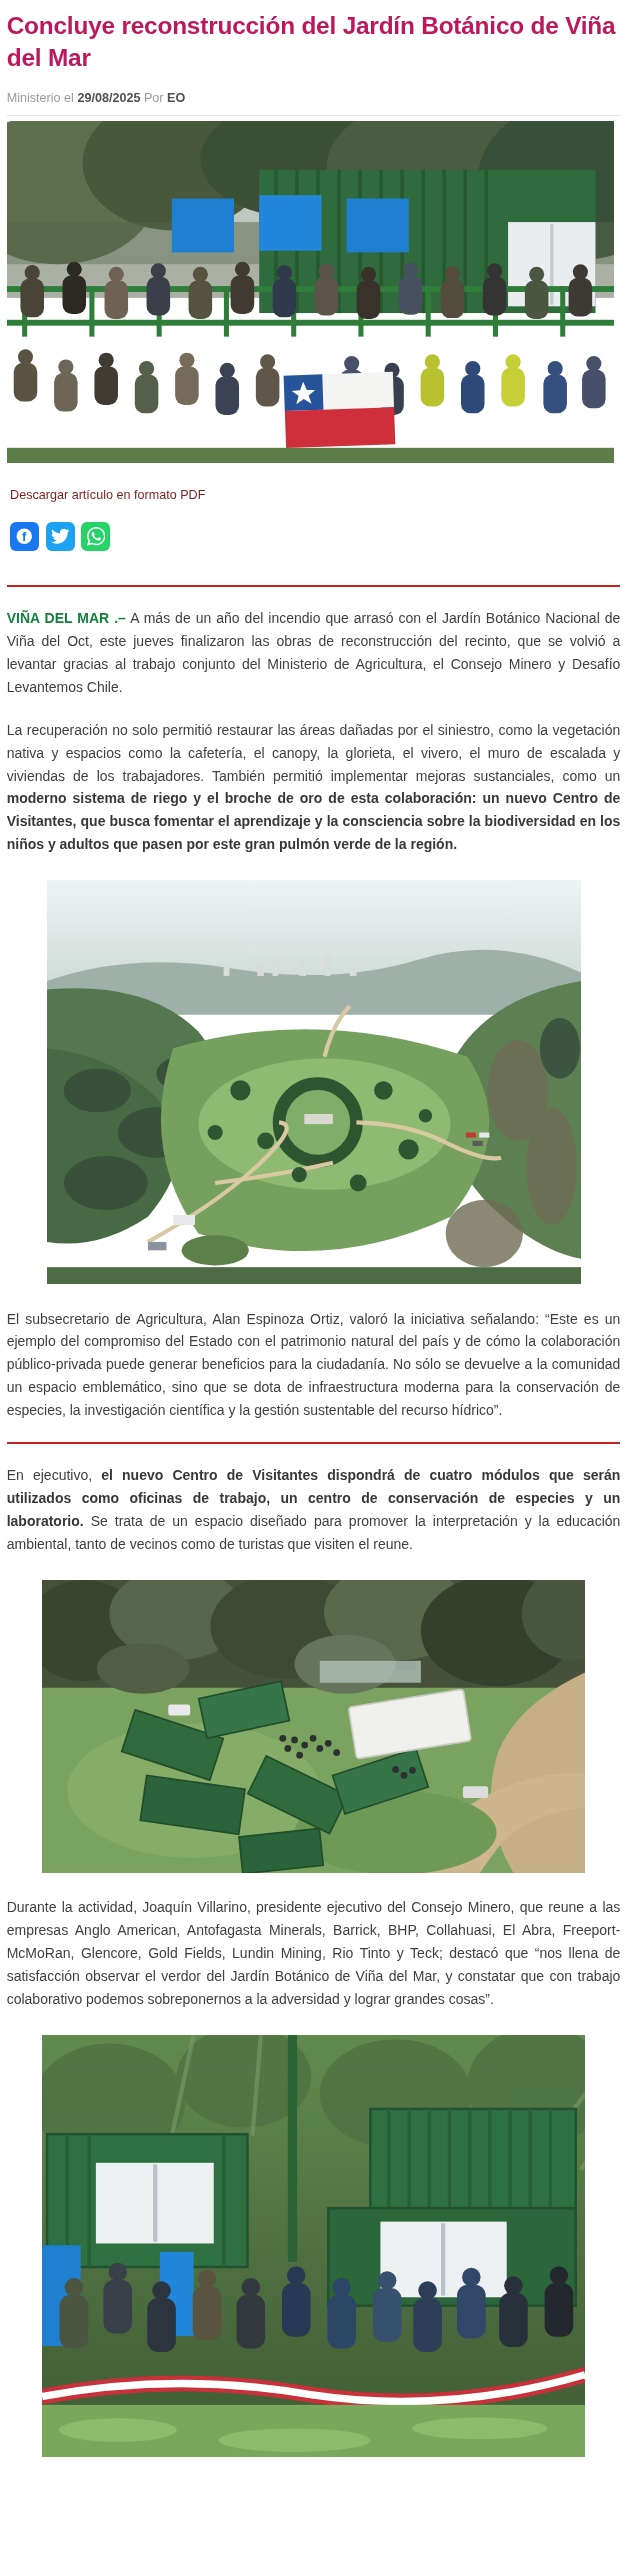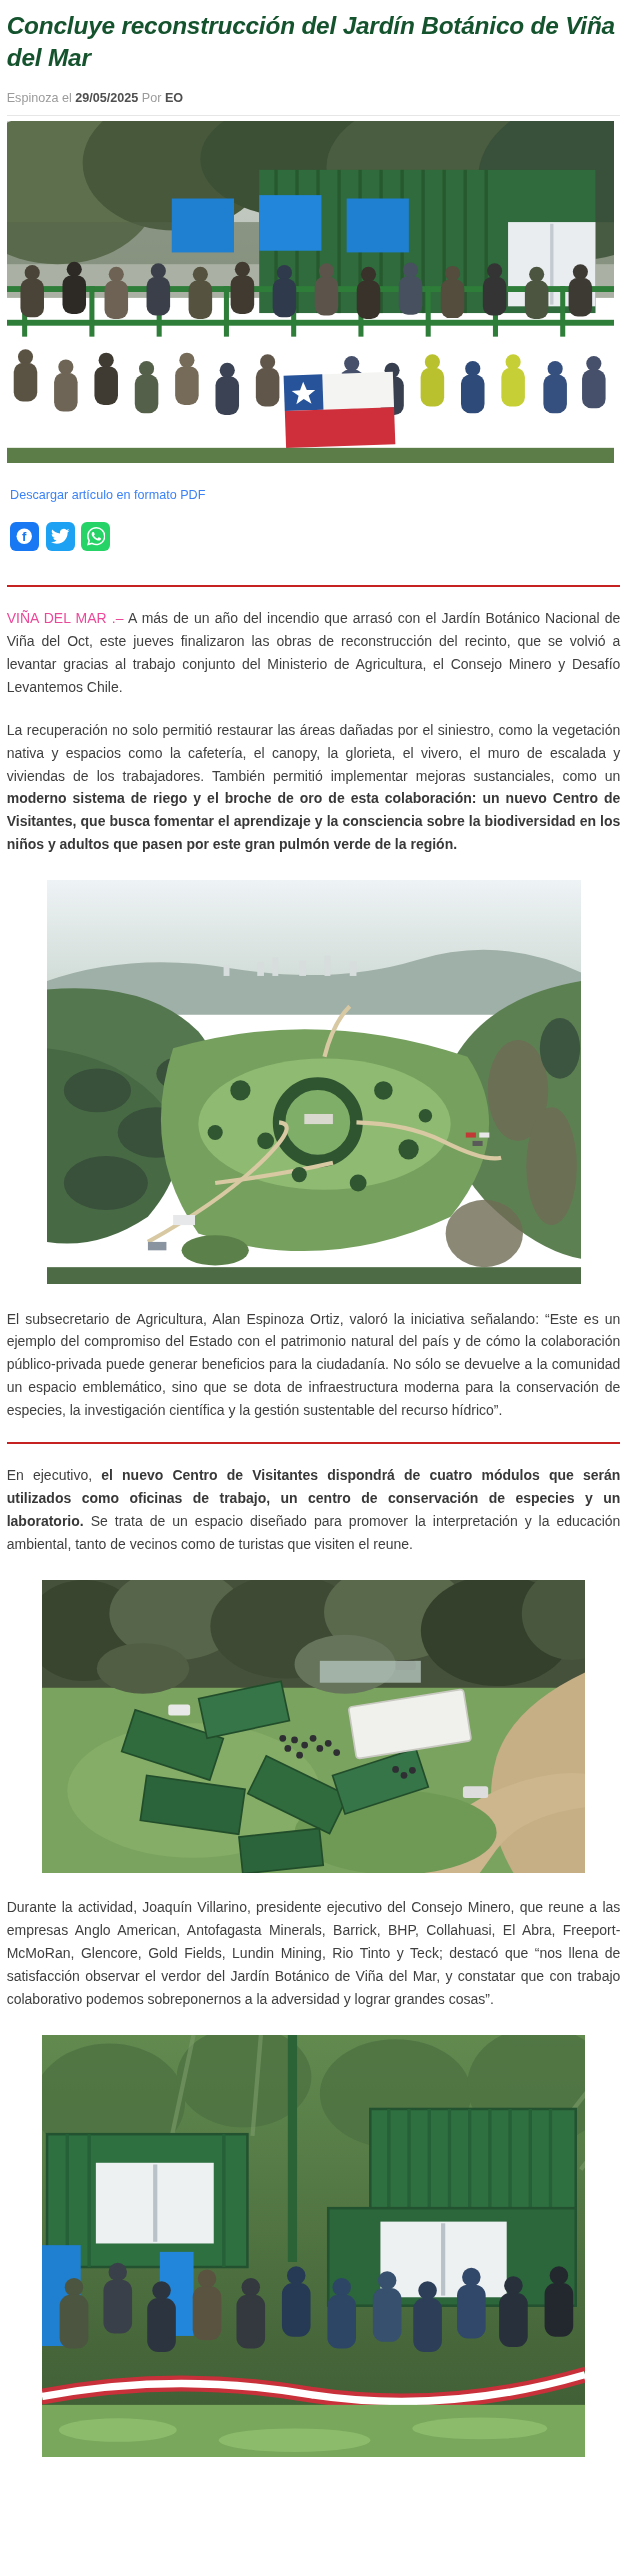--- a/index.html
+++ b/index.html
@@ -9,42 +9,41 @@
     color:#3d3d3d;
     -webkit-font-smoothing:antialiased;
   }
   .page{padding:6.7px 6.7px 34px 6.7px;}
 
   h1.title{
     margin:3.4px 0 17px 0;
     font-size:24.4px;
     line-height:1.3;
     font-weight:700;
-    color:#14532d;
+    color:#be185d;
     letter-spacing:-0.2px;
-    font-style:italic;
   }
   .meta{
     font-size:12.6px;
     color:#9b9b9b;
     margin:0 0 10px 0;
   }
   .meta b{color:#4f4f4f;font-weight:600;}
   .meta-divider{border:none;border-top:0.8px solid #e6e6e6;margin:0 0 5px 0;}
 
   figure{margin:0;padding:0;}
   .photo{display:block;}
   .hero-fig{margin:0 0 23.6px 0;}
   .hero-fig svg{width:607px;height:342px;display:block;}
   .centered-fig{margin:23.6px auto;display:flex;justify-content:center;}
 
   .download-link{
     display:inline-block;
     font-size:12.6px;
-    color:#3b82f6;
+    color:#7f1d1d;
     text-decoration:none;
     margin:1.7px 0 20px 3.4px;
     cursor:pointer;
   }
 
   .share-row{display:flex;gap:6.7px;margin:0 0 34px 3.4px;}
   .share-btn{
     width:29px;height:29px;border-radius:5.9px;border:none;padding:0;
     display:flex;align-items:center;justify-content:center;cursor:pointer;
   }
@@ -70,39 +69,39 @@
 
   p.body-p{
     font-size:14px;
     line-height:1.64;
     text-align:justify;
     color:#3f3f3f;
     margin:20px 0;
     hyphens:auto;
   }
   p.body-p .b{font-weight:700;color:#383838;}
-  .dateline{font-weight:400;color:#ec4899;}
+  .dateline{font-weight:700;color:#15803d;}
 
   h2.section-h{
     font-size:19.3px;
     font-weight:700;
     color:#2e2e2e;
     margin:39px 0 11.8px 0;
   }
 </style>
 </head>
 <body>
 
 <div class="page">
 
   <h1 class="title">Concluye reconstrucción del Jardín Botánico de Viña del Mar</h1>
 
   <p class="meta">
-    <span>Espinoza el</span>
-    <b>29/05/2025</b>
+    <span>Ministerio el</span>
+    <b>29/08/2025</b>
     <span>Por</span>
     <b>EO</b>
   </p>
 
   <hr class="meta-divider">
 
   
   <figure class="hero-fig">
     <svg class="photo" viewBox="0 0 722 406" preserveAspectRatio="none">
       <defs>

